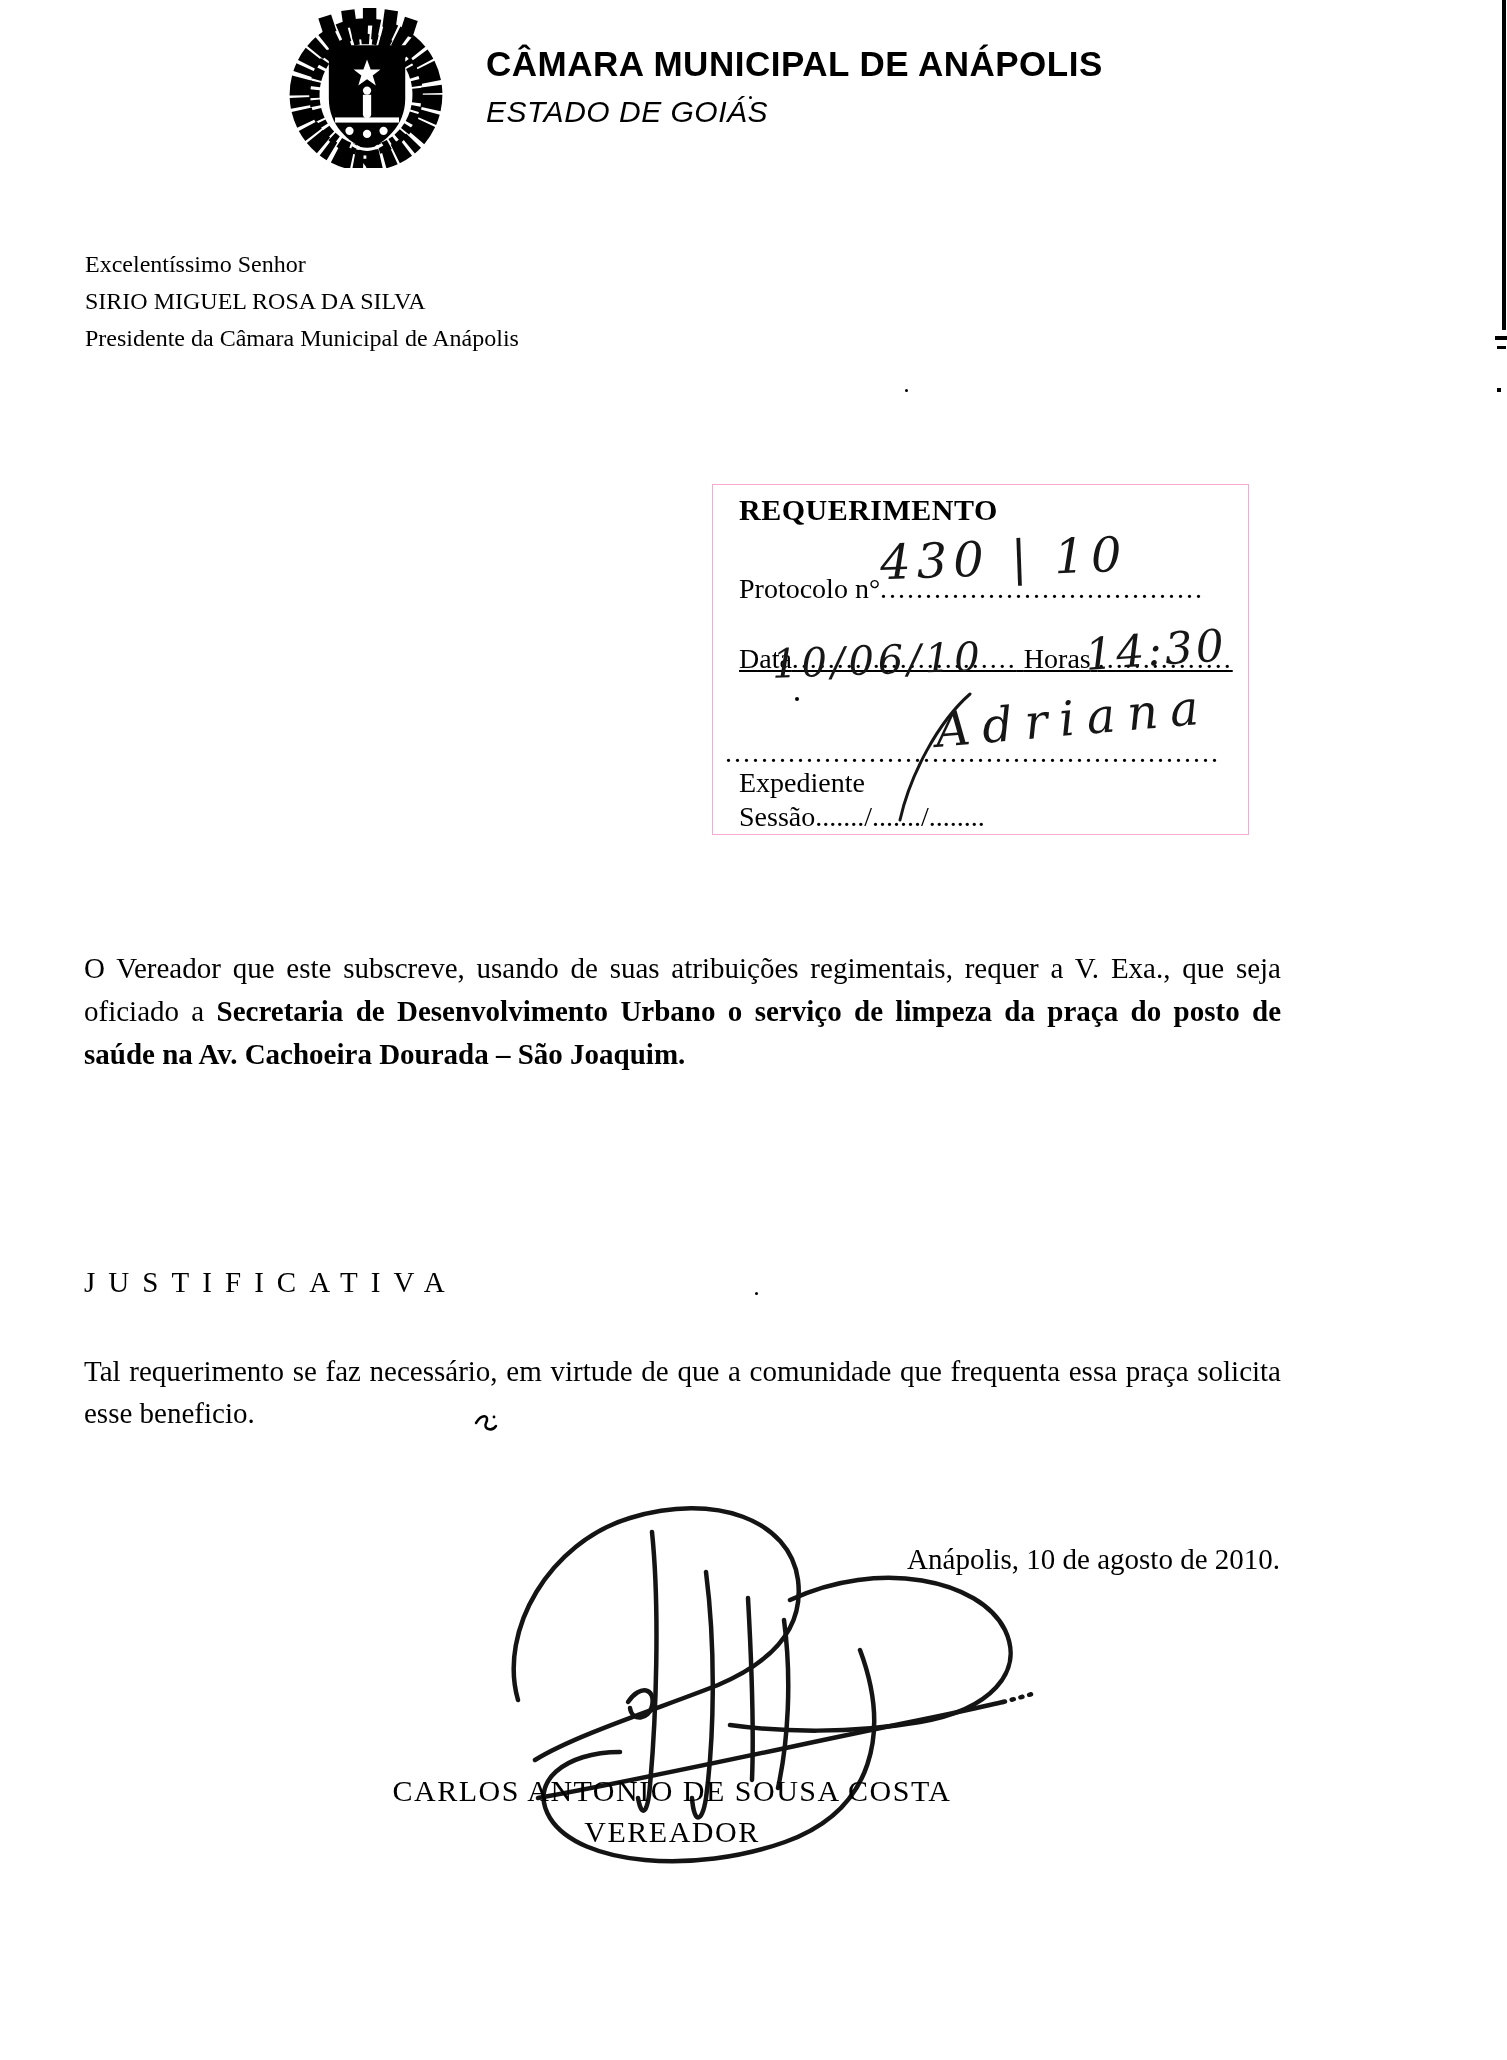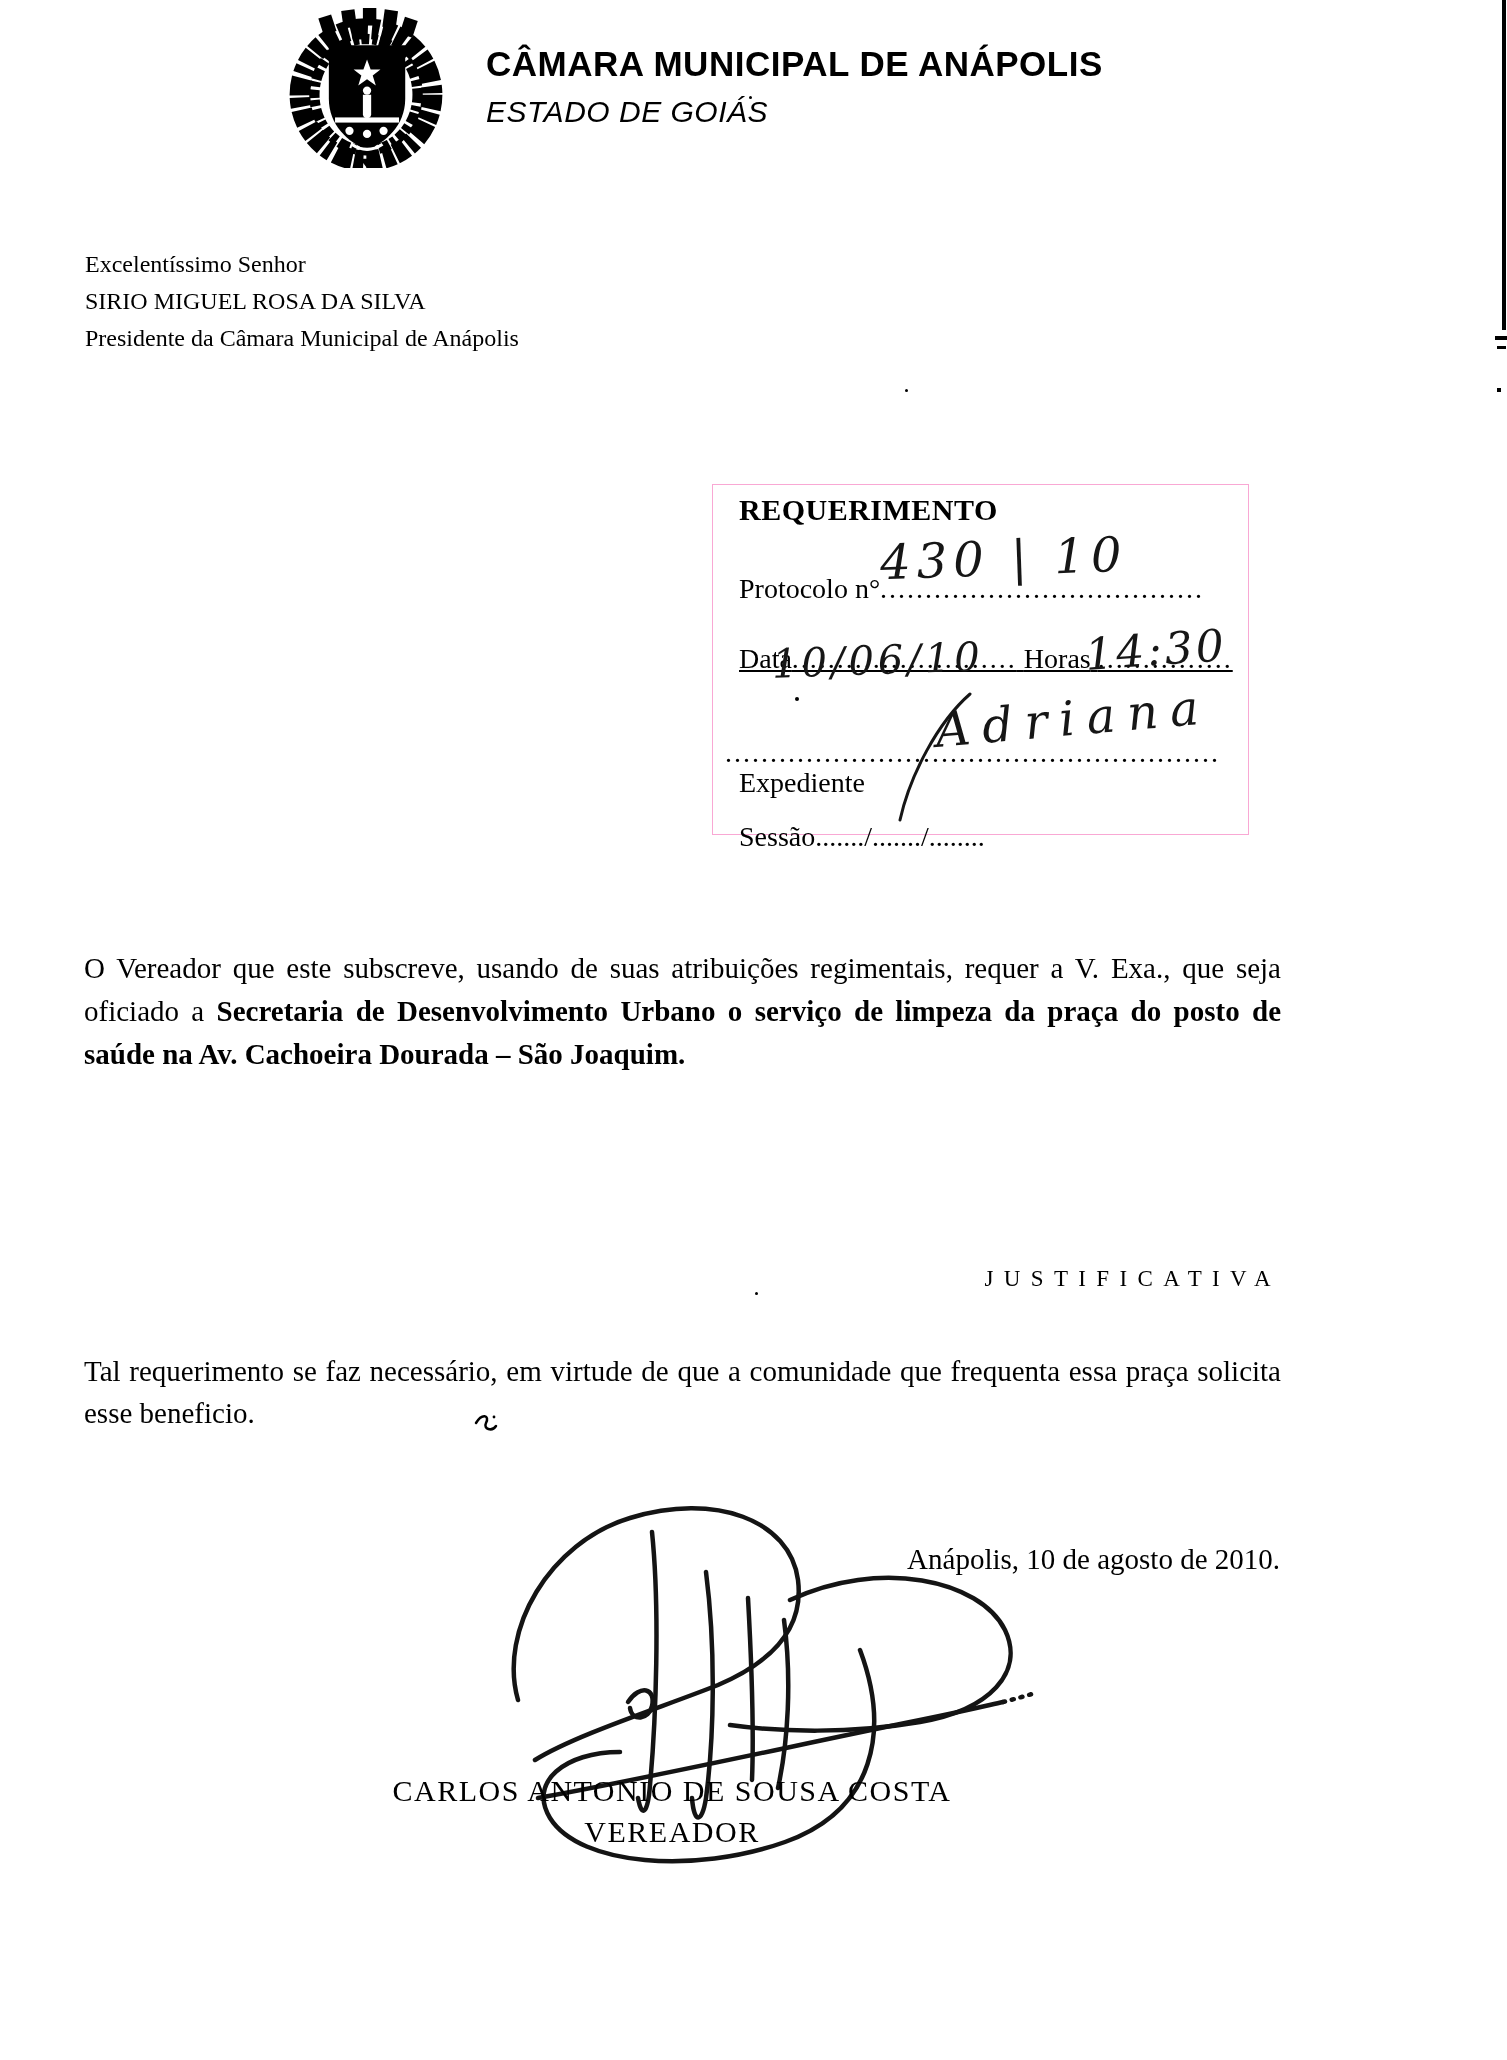--- a/index.html
+++ b/index.html
@@ -19,35 +19,35 @@
   .addressee{left:85px;top:246px;font-size:24px;line-height:37px;white-space:nowrap;}
 
   
   .pbox{left:712px;top:484px;width:535px;height:349px;border:1px solid #f9a8d4;}
   .pbox .row{position:absolute;font-size:28px;white-space:nowrap;}
   .pbox-title{left:26px;top:8px;font-size:30px;font-weight:700;letter-spacing:.5px;}
   .r-protocolo{left:26px;top:88px;}
   .r-data{left:26px;top:158px;text-decoration:underline;}
   .r-clerk{left:12px;top:252px;}
   .r-exped{left:26px;top:282px;}
-  .r-sessao{left:26px;top:336px;}
+  .r-sessao{left:26px;top:316px;}
   .leader{letter-spacing:2px;}
   .hand{
     font-family:"DejaVu Serif","Liberation Serif",serif;font-style:italic;color:#161616;
     white-space:nowrap;line-height:1;
   }
   .hw-protocolo{left:880px;top:534px;font-size:48px;letter-spacing:6px;transform:rotate(-2deg);}
   .hw-data{left:772px;top:640px;font-size:40px;letter-spacing:4px;transform:rotate(-2deg);}
   .hw-horas{left:1085px;top:628px;font-size:44px;letter-spacing:3px;transform:rotate(-4deg);}
   .hw-clerk{left:935px;top:694px;font-size:48px;letter-spacing:12px;transform:rotate(-5deg);}
 
   
   .req-par{left:84px;top:947px;width:1197px;font-size:29px;line-height:43px;text-align:justify;}
   .req-par b{font-weight:700;}
-  .just-title{left:84px;top:1266px;width:1197px;font-size:23px;text-align:right;letter-spacing:.45em;white-space:nowrap;}
+  .just-title{left:84px;top:1266px;width:1197px;font-size:29px;text-align:left;letter-spacing:.45em;white-space:nowrap;}
   .just-par{left:84px;top:1350px;width:1197px;font-size:29px;line-height:42px;text-align:justify;}
 
   
   .date-line{left:84px;top:1543px;width:1196px;font-size:29px;text-align:right;white-space:nowrap;}
   .signer{left:287px;top:1731px;width:770px;text-align:center;font-size:30px;line-height:41px;letter-spacing:1.5px;margin-top:39px;}
 
   
   .artifact{background:#000;}
   .edge-line{left:1502px;top:0;width:4px;height:330px;}
   .edge-dash1{left:1495px;top:336px;width:13px;height:4px;}

